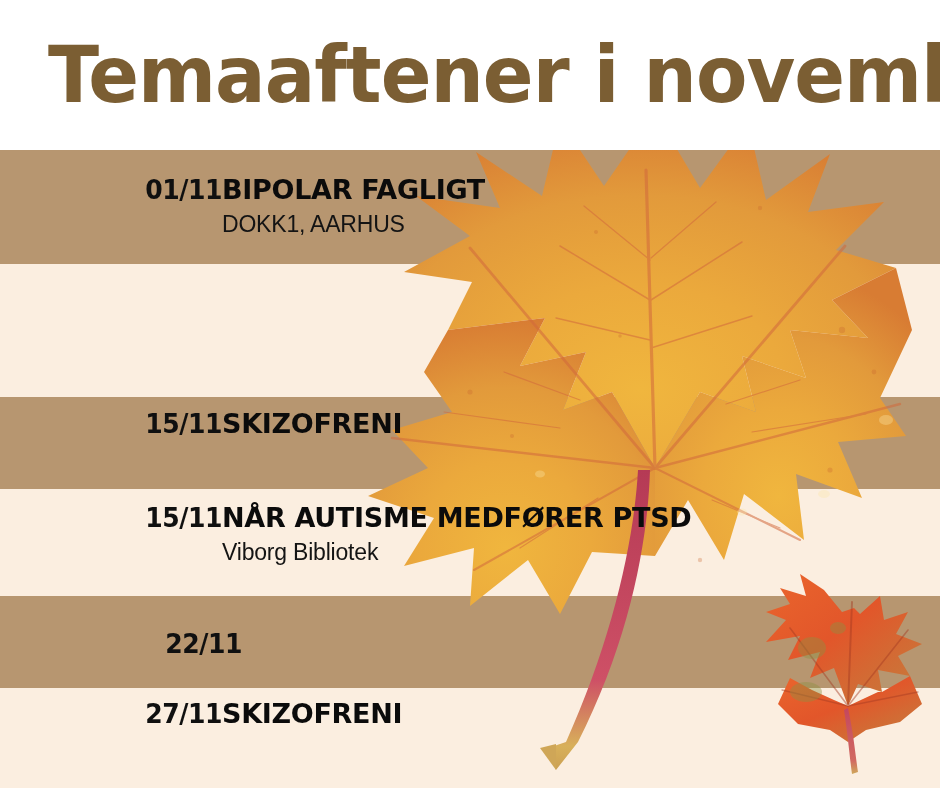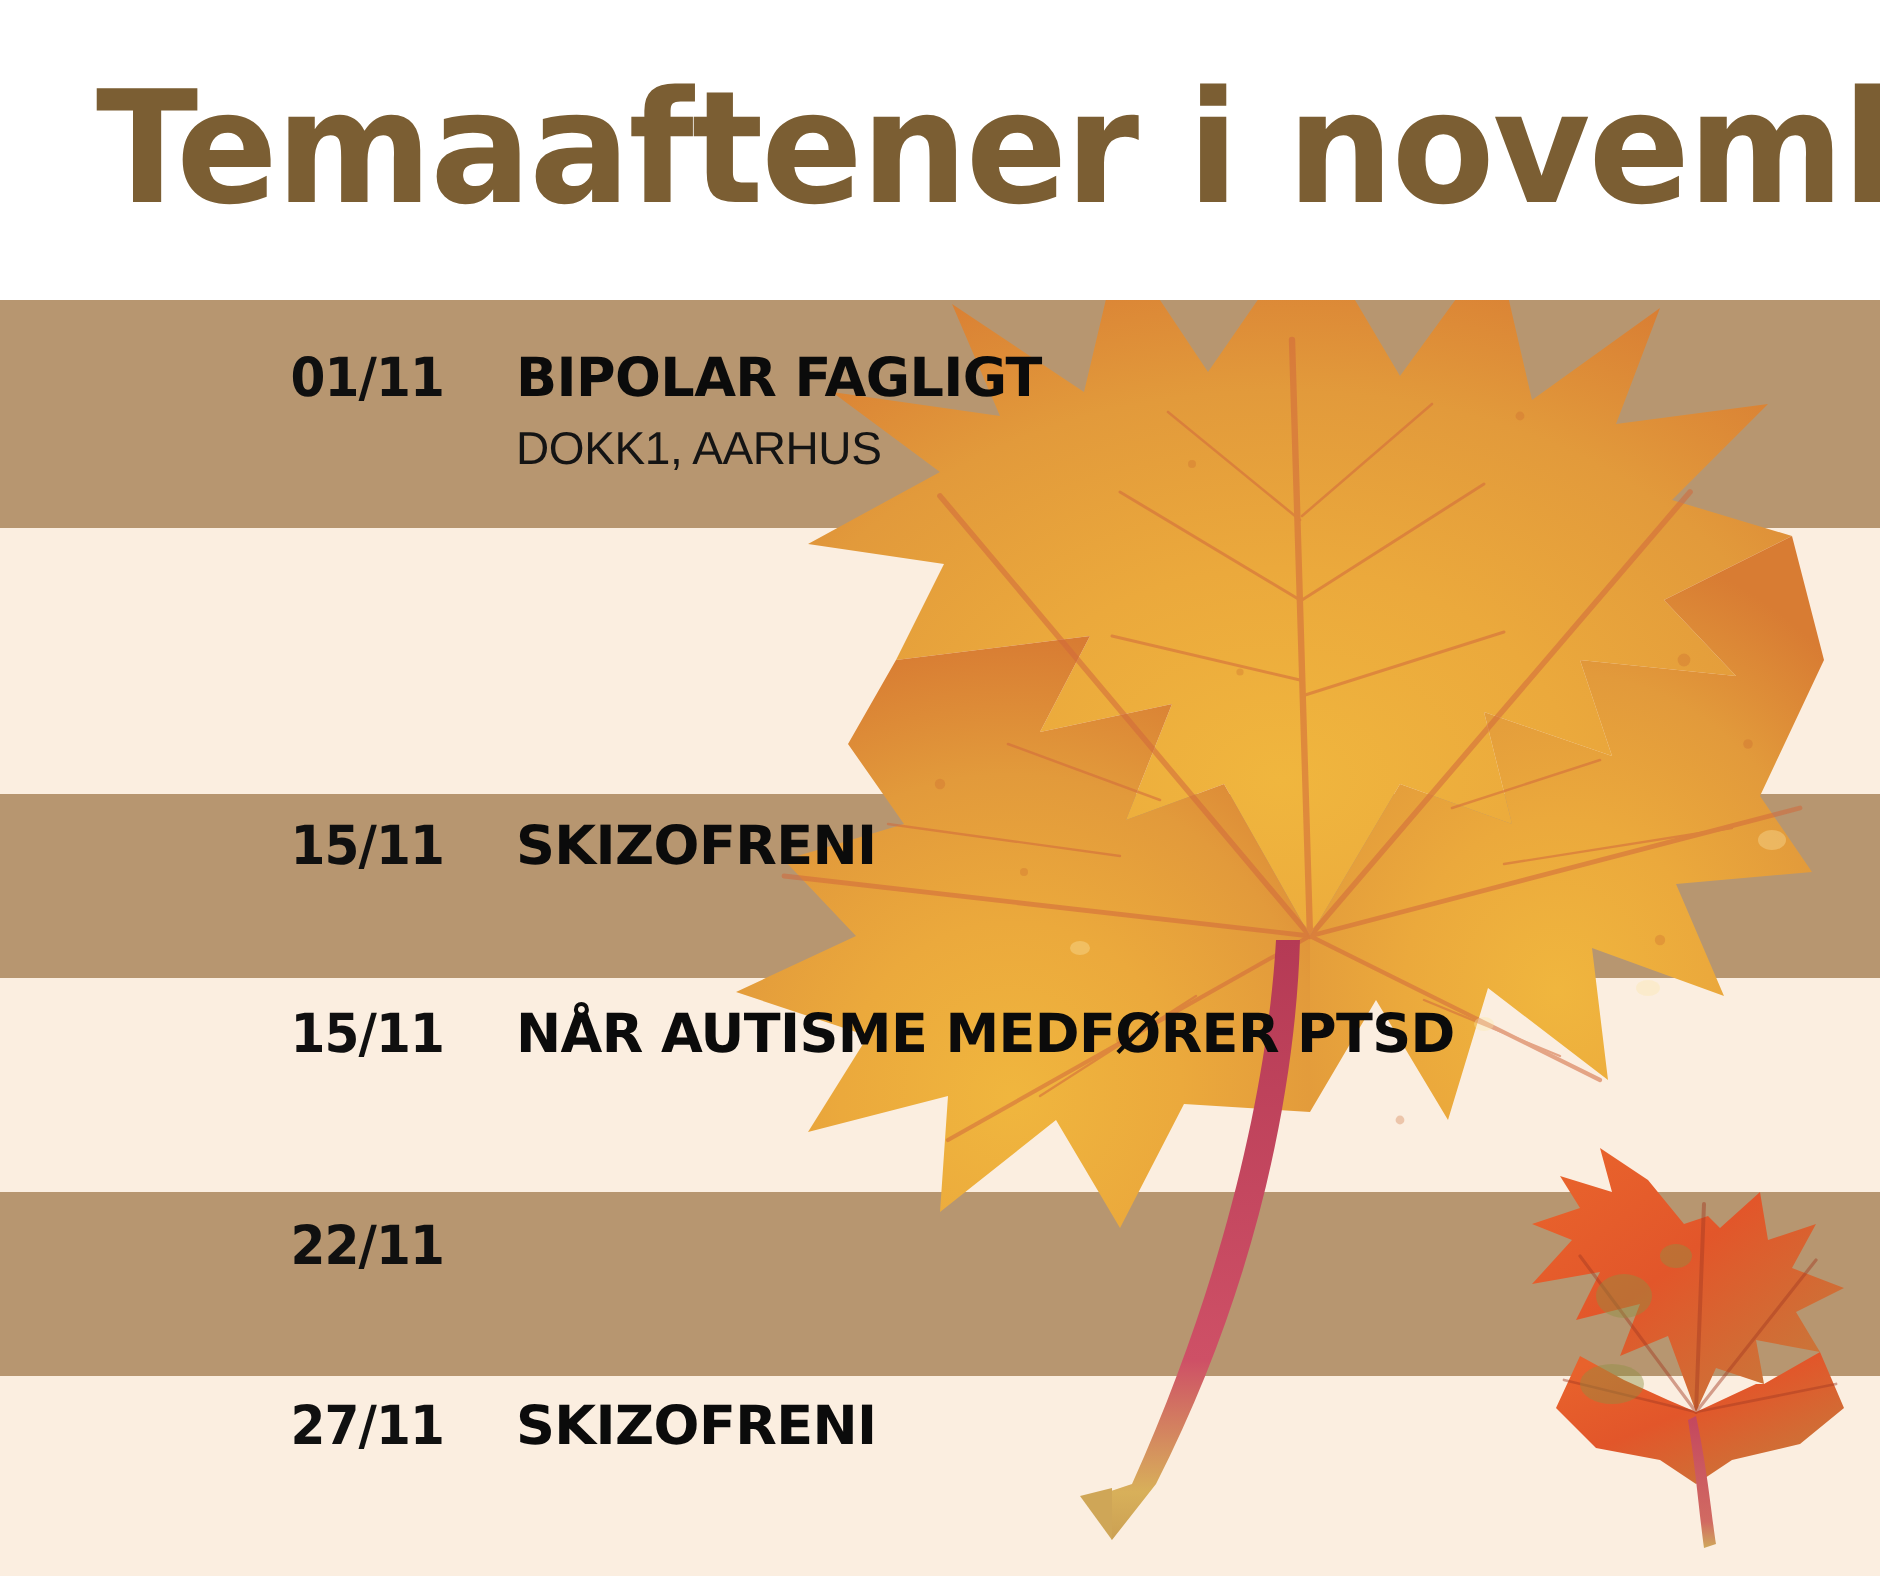--- a/index.html
+++ b/index.html
@@ -47,21 +47,20 @@
   
   .leaf-layer { position:absolute; left:0; top:0; width:940px; height:788px; z-index:3; pointer-events:none; }
 
   
   .rows { position:absolute; left:0; top:0; width:940px; height:788px; z-index:5; }
   .row {
     position:absolute;
     left:0; width:940px;
     display:flex;
     align-items:flex-start;
-    gap:36px;
   }
   .row-date {
     width:222px;
     flex:0 0 222px;
     text-align:right;
     padding-right:0;
     font-family:"DejaVu Sans", sans-serif;
     font-size:27px;
     font-weight:700;
     color:#101010;
@@ -246,23 +245,24 @@
       <div class="row" style="top: 408px;">
         <div class="row-date">15/11</div>
         <div class="row-body">
           <div class="row-title"><span>SKIZOFRENI</span></div>
         </div>
       </div>
       <div class="row" style="top: 502px;">
         <div class="row-date">15/11</div>
         <div class="row-body">
           <div class="row-title"><span>NÅR AUTISME MEDFØRER PTSD</span></div>
-        </div>
-      </div>
-      <div class="row" style="top: 608px;">
+          <div class="row-venue">Viborg Bibliotek</div>
+        </div>
+      </div>
+      <div class="row" style="top: 628px; padding-left: 20px;">
         <div class="row-date">22/11</div>
       </div>
       <div class="row" style="top: 698px; align-items: center;">
         <div class="row-date">27/11</div>
         <div class="row-body">
           <div class="row-title"><span>SKIZOFRENI</span></div>
         </div>
       </div>
     </div>
 

